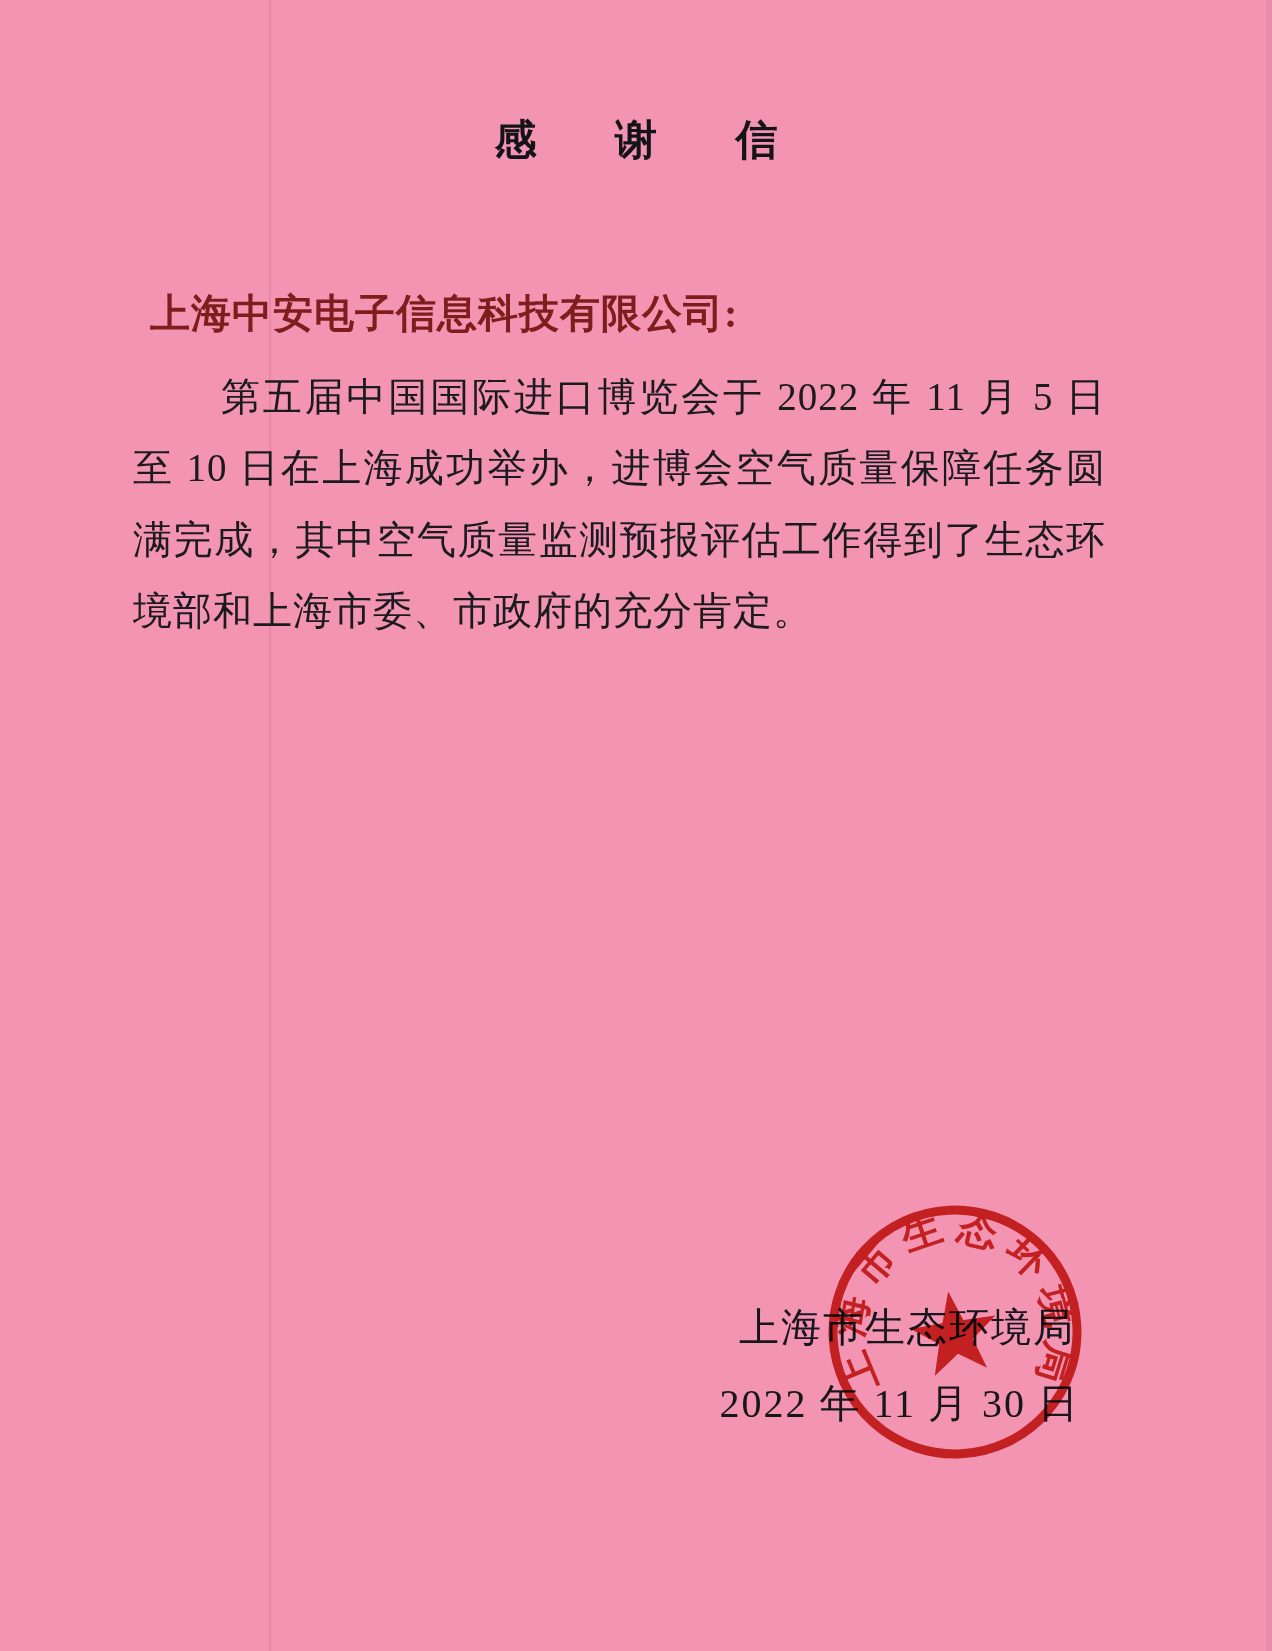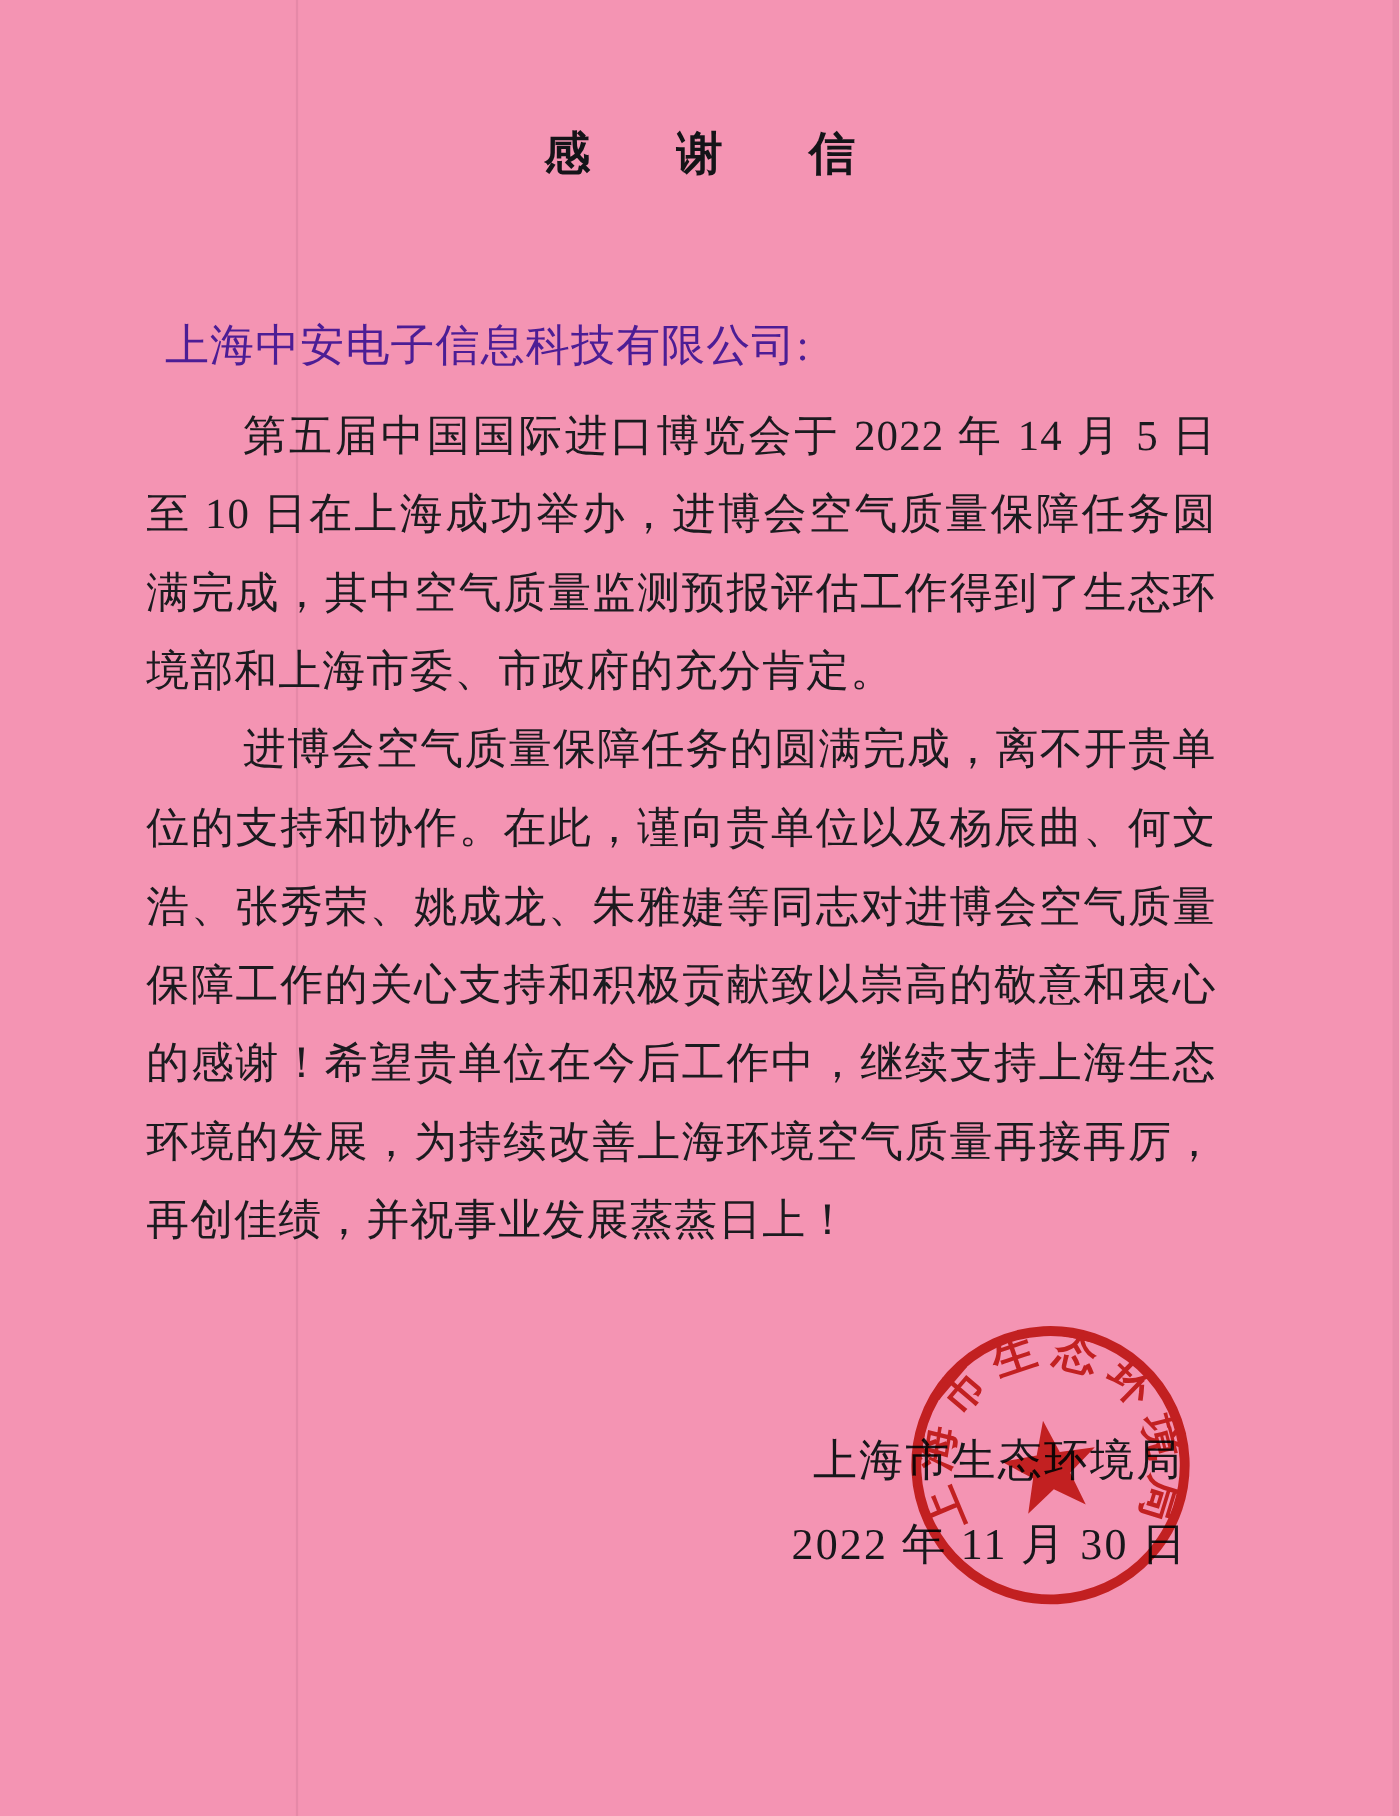--- a/index.html
+++ b/index.html
@@ -25,21 +25,22 @@
     position: absolute; top: 112px; left: 0;
     width: 1272px;
     text-align: center;
     font-size: 42px; font-weight: bold;
     letter-spacing: 34px; text-indent: 34px;
     color: #141418;
   }
   .salutation {
     position: absolute; top: 286px; left: 150px;
     font-size: 40px; letter-spacing: 1px;
-    color: #4c1d95;
+    color: #7f1d1d;
+    font-weight: bold;
   }
   .letter-body {
     position: absolute; top: 361px; left: 133px;
     width: 973px;
   }
   .letter-body p {
     margin: 0;
     font-size: 39px;
     line-height: 71.3px;
     text-indent: 88px;
@@ -78,22 +79,21 @@
 <body>
 
 <div class="fold-line"></div>
 <div class="edge-shade"></div>
 
 <div class="title">感 谢 信</div>
 
 <div class="salutation">上海中安电子信息科技有限公司:</div>
 
 <div class="letter-body">
-  <p>第五届中国国际进口博览会于 2022 年 14 月 5 日至 10 日在上海成功举办，进博会空气质量保障任务圆满完成，其中空气质量监测预报评估工作得到了生态环境部和上海市委、市政府的充分肯定。</p>
-  <p>进博会空气质量保障任务的圆满完成，离不开贵单位的支持和协作。在此，谨向贵单位以及杨辰曲、何文浩、张秀荣、姚成龙、朱雅婕等同志对进博会空气质量保障工作的关心支持和积极贡献致以崇高的敬意和衷心的感谢！希望贵单位在今后工作中，继续支持上海生态环境的发展，为持续改善上海环境空气质量再接再厉，再创佳绩，并祝事业发展蒸蒸日上！</p>
+  <p>第五届中国国际进口博览会于 2022 年 11 月 5 日至 10 日在上海成功举办，进博会空气质量保障任务圆满完成，其中空气质量监测预报评估工作得到了生态环境部和上海市委、市政府的充分肯定。</p>
 </div>
 
 <div class="signature">上海市生态环境局</div>
 
 <div class="letter-date">2022 年 11 月 30 日</div>
 
 <div class="seal">
   <svg viewBox="0 0 270 270" xmlns="http://www.w3.org/2000/svg">
     <circle cx="135" cy="135" r="122" fill="none" stroke="#c7261c" stroke-width="9"></circle>
     <polygon points="135,94 145.6,124.4 177.8,125.1 152.1,144.6 161.5,175.4 135,157 108.5,175.4 117.9,144.6 92.2,125.1 124.4,124.4" fill="#c7261c" transform="rotate(-6 135 139)"></polygon>

